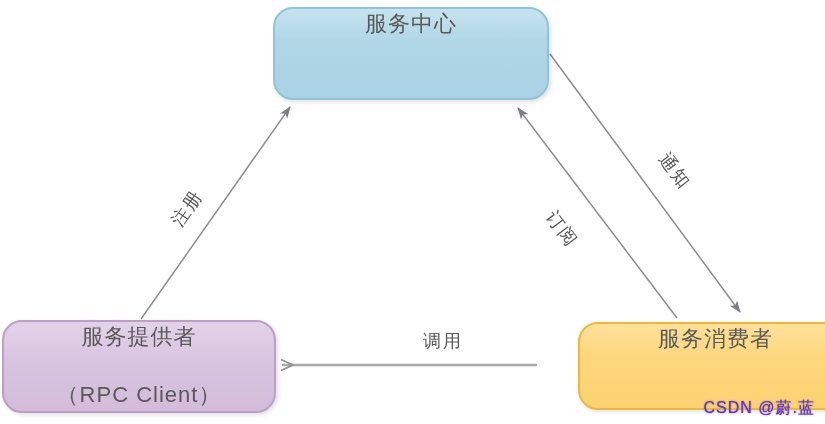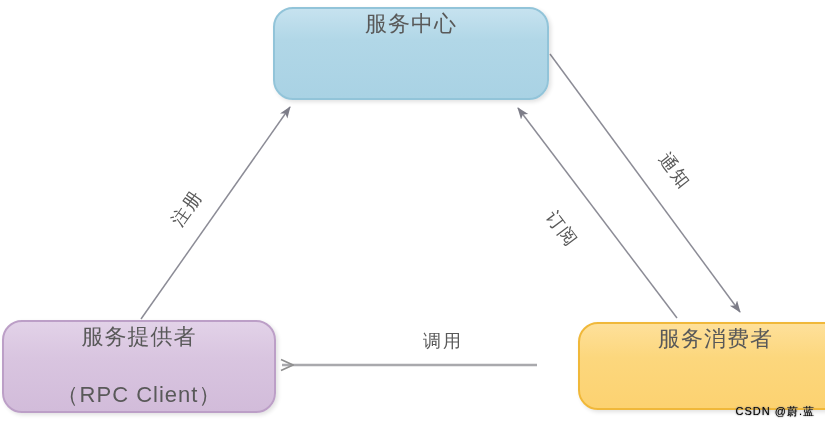--- a/index.html
+++ b/index.html
@@ -62,22 +62,22 @@
     transform: translate(-50%, -50%);
   }
   .lbl-register { left: 187px; top: 208px; transform: translate(-50%,-50%) rotate(-55deg); }
   .lbl-subscribe { left: 562px; top: 229px; transform: translate(-50%,-50%) rotate(53deg); }
   .lbl-notify   { left: 675px; top: 171px; transform: translate(-50%,-50%) rotate(52deg); }
   .lbl-invoke   { left: 410px; top: 341px; transform: translate(-50%,-50%); margin-left: 33px; }
   .watermark {
     position: absolute;
     right: 10px;
     bottom: 5px;
-    font-size: 11px;
-    color: #000000;
+    font-size: 16px;
+    color: #6d28d9;
     text-shadow: 0 0 2px #8a8a8a, 0 0 1px #8a8a8a;
     letter-spacing: 1px;
   }
 </style>
 </head>
 <body>
 
 <div class="canvas">
 
   <svg class="edges" viewBox="0 0 825 424" xmlns="http://www.w3.org/2000/svg">

